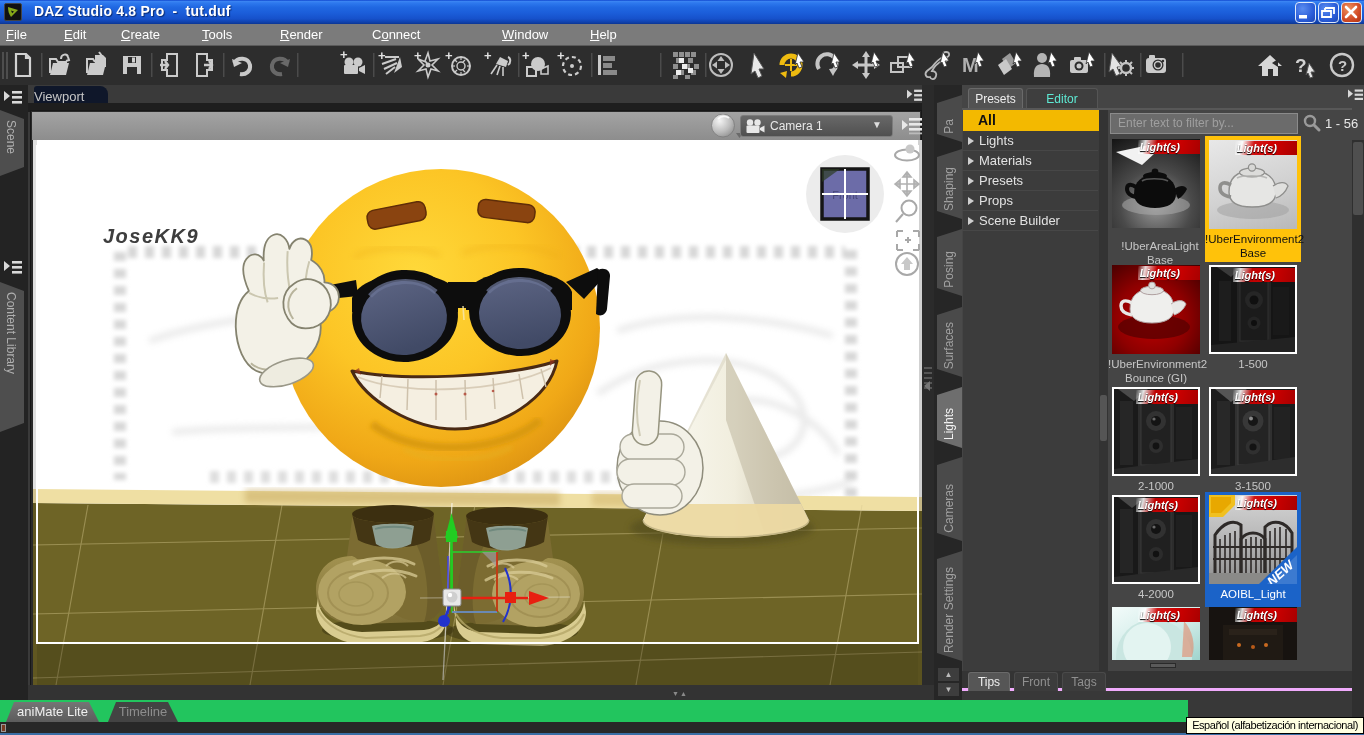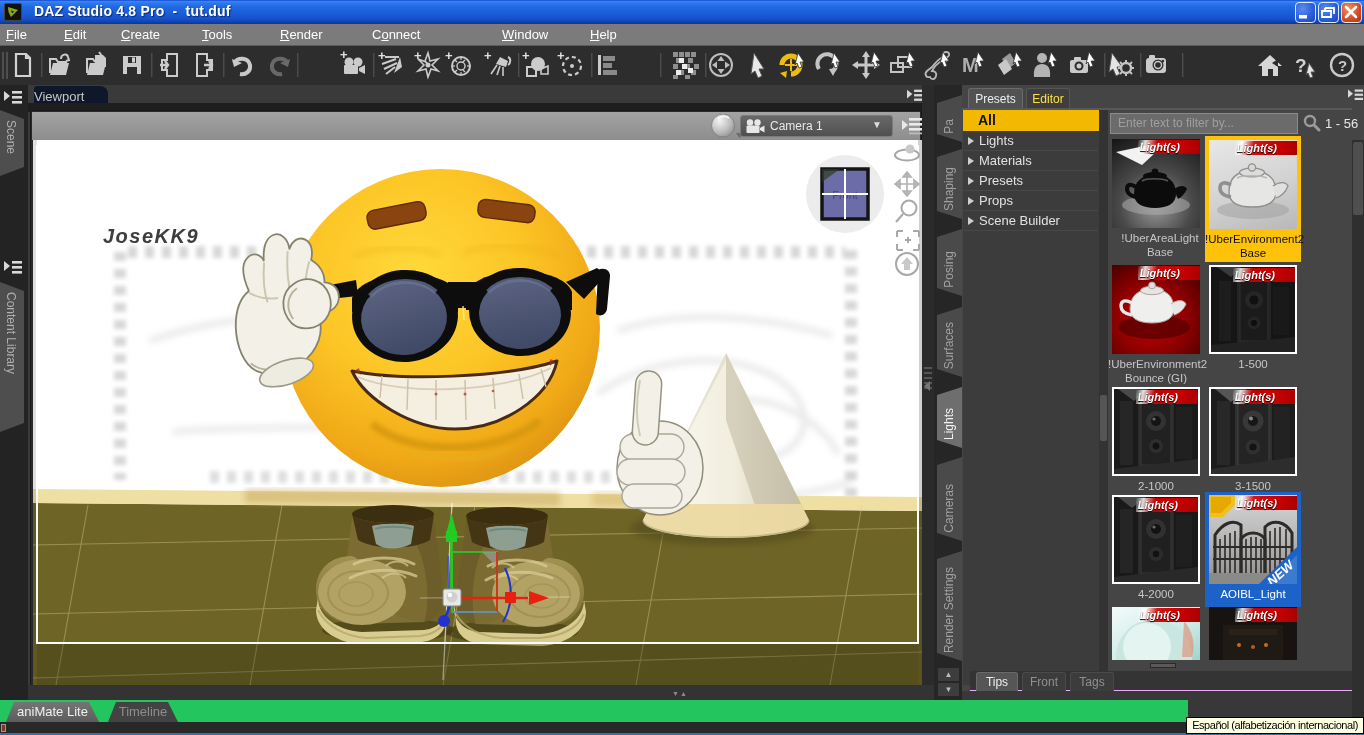--- a/index.html
+++ b/index.html
@@ -70,21 +70,21 @@
 #th3{background:radial-gradient(circle at 45% 60%,#c40000 0%,#8e0000 50%,#3c0000 100%);}
 #th4,#th5,#th6,#th7{background:#141414;}
 #th5,#th6,#th7{border:2px solid #fff;}
 #th4{border:2px solid #fff;}
 #th8{background:linear-gradient(180deg,#d5d5d5 0%,#b9b9b9 45%,#8f8f8f 100%);}
 #th9{background:linear-gradient(150deg,#f3fbfa 0%,#cdeae6 60%,#9fd4cd 100%);}
 #th10{background:#171310;}
 .spk{position:absolute;inset:0;}
 .tlabel{position:absolute;width:96px;color:#c6c6c6;font-size:11.5px;text-align:center;line-height:14px;}
 .lightsband{position:absolute;right:0;top:1px;width:62px;height:14px;background:linear-gradient(105deg,rgba(255,255,255,0) 0%,rgba(255,255,255,.85) 12%,rgba(208,0,0,.9) 30%,#cf0000 60%,#a80000 100%);color:#fff;font-size:11px;font-style:italic;font-weight:bold;text-align:right;line-height:14px;padding-right:20px;text-shadow:0 1px 1px #000;}
-#tipsrow{position:absolute;left:8px;top:586px;width:390px;height:20px;background:#343434;border-bottom:1px solid #f0abfc;}
+#tipsrow{position:absolute;left:0;top:586px;width:390px;height:20px;background:#343434;border-bottom:3px solid #f0abfc;}
 .tiptab{position:absolute;top:1px;height:19px;font-size:12px;text-align:center;line-height:19px;}
 #rbottom{position:absolute;left:0;top:606px;width:390px;height:44px;background:#383838;}
 
 
 #rscroll{left:1352px;top:140px;width:12px;height:595px;background:#2f2f2f;}
 #rscroll .thumbbar{position:absolute;left:1px;top:2px;width:10px;height:73px;background:#4f4f4f;border-radius:2px;}
 
 
 #tooltip{left:1186px;top:717px;width:178px;height:17px;background:#ffffe1;border:1px solid #000;color:#000;font-size:11px;line-height:15px;text-align:center;white-space:nowrap;overflow:hidden;letter-spacing:-0.45px;}
 </style>
@@ -754,21 +754,21 @@
       </div>
     <div class="vtabR" style="top:466px;height:110px;clip-path:polygon(0 8px,100% 0,100% 100%,0 calc(100% - 8px));">
         <div class="txt">Render Settings</div>
       </div>
     <div style="position:absolute;left:4px;top:583px;width:21px;height:13px;background:#3d3d3d;color:#bbb;font-size:8px;text-align:center;line-height:13px;">▲</div>
     <div style="position:absolute;left:4px;top:598px;width:21px;height:13px;background:#3d3d3d;color:#bbb;font-size:8px;text-align:center;line-height:13px;">▼</div>
   </div>
 
   <div id="rpanel" class="abs">
     <div class="rtab" style="left:6px;width:55px;background:#525252;color:#eee;border:1px solid #6a6a6a;border-bottom:none;border-radius:3px 3px 0 0;">Presets</div>
-    <div class="rtab" style="left:64px;width:44px;background:#3e3e3e;color:#fde047;border:1px solid #555;border-bottom:none;border-radius:3px 3px 0 0;">Editor</div>
+    <div class="rtab" style="left:64px;width:72px;background:#3e3e3e;color:#5eead4;border:1px solid #555;border-bottom:none;border-radius:3px 3px 0 0;">Editor</div>
     <div style="position:absolute;left:0;top:23px;width:390px;height:2px;background:#585858;"></div>
     <div id="catcol"></div>
     <div id="cat-all" style="position:absolute;">All</div>
     <div class="catrow" style="top:46px;"><span class="arr"></span>Lights</div>
     <div class="catrow" style="top:66px;"><span class="arr"></span>Materials</div>
     <div class="catrow" style="top:86px;"><span class="arr"></span>Presets</div>
     <div class="catrow" style="top:106px;"><span class="arr"></span>Props</div>
     <div class="catrow" style="top:126px;"><span class="arr"></span>Scene Builder</div>
     <div id="catscroll">
         <div style="position:absolute;left:1px;top:285px;width:7px;height:46px;background:#555;border-radius:2px;"></div>
@@ -918,21 +918,21 @@
       <svg class="spk" viewBox="0 0 88 53">
         <rect width="88" height="53" fill="#171310"></rect>
         <rect x="14" y="18" width="60" height="35" fill="#201a14"></rect>
         <circle cx="30" cy="38" r="2" fill="#c96a20"></circle>
           <circle cx="44" cy="40" r="2" fill="#b85a18"></circle>
           <circle cx="57" cy="38" r="2" fill="#c96a20"></circle>
         <rect x="20" y="22" width="48" height="6" fill="#2a221a"></rect>
       </svg>
       <div class="lightsband">Light(s)</div>
     </div>
-    <div class="tlabel" style="left:146px;top:146px;padding-left:8px;">!UberAreaLight<br>Base</div>
+    <div class="tlabel" style="left:146px;top:154px;padding-left:8px;">!UberAreaLight<br>Base</div>
     <div class="tlabel" style="left:243px;top:147px;color:#111;">!UberEnvironment2<br>Base</div>
     <div class="tlabel" style="left:146px;top:272px;">!UberEnvironment2<br>Bounce (GI)</div>
     <div class="tlabel" style="left:243px;top:272px;">1-500</div>
     <div class="tlabel" style="left:146px;top:394px;">2-1000</div>
     <div class="tlabel" style="left:243px;top:394px;">3-1500</div>
     <div class="tlabel" style="left:146px;top:502px;">4-2000</div>
     <div class="tlabel" style="left:243px;top:502px;color:#fff;">AOIBL_Light</div>
     <div style="position:absolute;left:188px;top:578px;width:26px;height:5px;background:#5a5a5a;border:1px solid #2a2a2a;"></div>
     <div id="tipsrow">
       <div class="tiptab" style="left:6px;width:42px;background:#565656;color:#eee;border:1px solid #6a6a6a;border-bottom:none;border-radius:3px 3px 0 0;">Tips</div>

